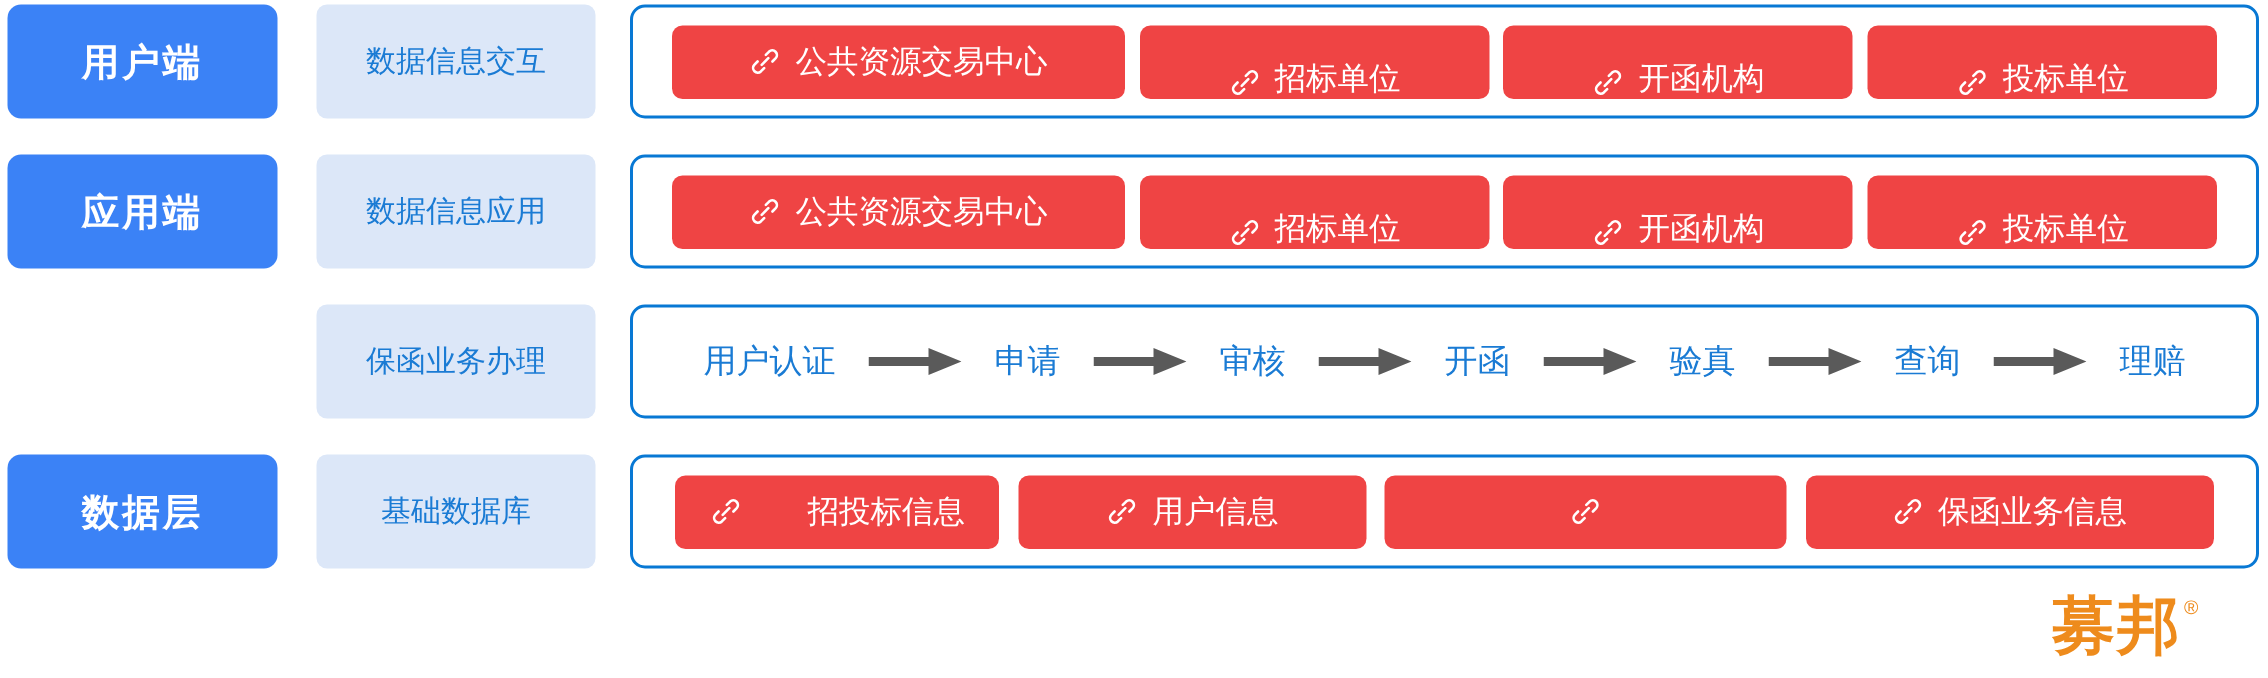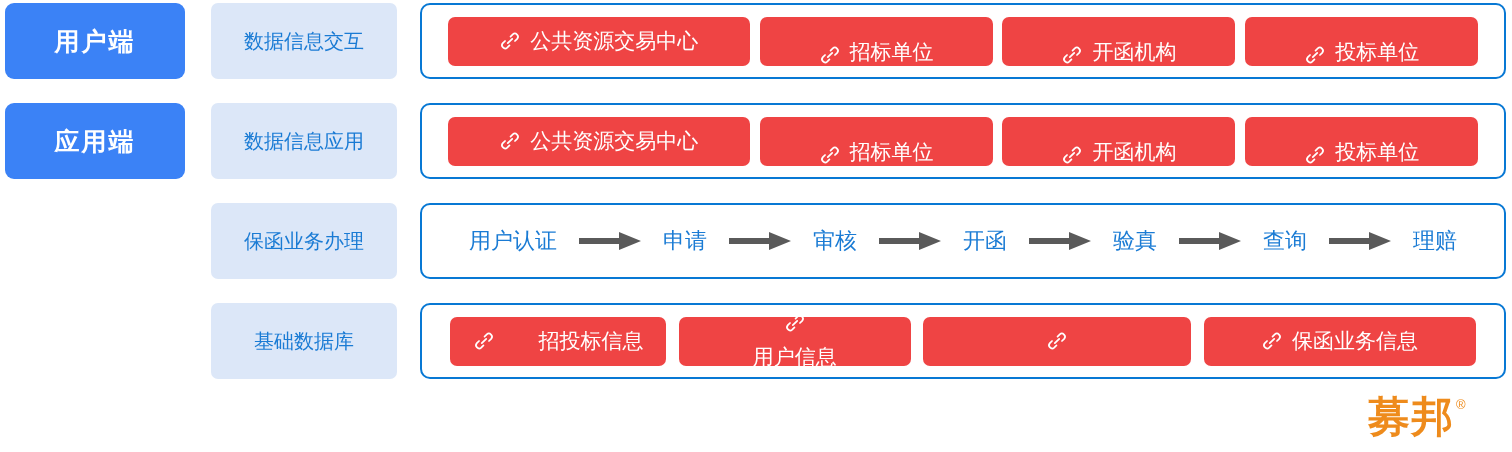--- a/index.html
+++ b/index.html
@@ -107,21 +107,21 @@
     color: #ffffff;
     font-size: 21px;
     font-weight: 400;
     white-space: nowrap;
     box-sizing: border-box;
     padding: 0 10px;
   }
   .pill-w-wide { width: 302px; }
   .pill-w-std  { width: 233px; align-items: flex-end; }
   .pill-w-data-a { width: 216px; gap: 43px; }
-  .pill-w-data-b { width: 232px; flex-direction: column; }
+  .pill-w-data-b { width: 232px; }
   .pill-w-data-c { width: 268px; }
   .pill-w-data-d { width: 272px; }
 
   .link-icon {
     width: 22px;
     height: 22px;
     flex: 0 0 22px;
     display: block;
   }
   .pill-label { display: block; }
@@ -303,20 +303,23 @@
         <span class="flow-step">查询</span>
         <svg class="flow-arrow" viewBox="0 0 62 22">
           <path d="M0 8 H40 V2 L62 11 L40 20 V14 H0 Z" fill="#5A5A5A"></path>
         </svg>
         <span class="flow-step">理赔</span>
       </div>
     </div>
   </div>
 
   <div class="row row-3">
+    <div class="layer-chip">
+      <span>数据层</span>
+    </div>
     <div class="role-chip">
       <span>基础</span>
       <span>数据库</span>
     </div>
     <div class="panel">
       <div class="panel-inner">
         <div class="pill pill-w-data-a">
           <svg class="link-icon" viewBox="0 0 24 24" fill="none" stroke="#ffffff" stroke-width="1.9" stroke-linecap="round">
             <path d="M9.6 14.4 L14.4 9.6"></path>
             <path d="M12.6 7.2 L15.0 4.8 a3.4 3.4 0 0 1 4.8 4.8 L17.4 12.0"></path>

